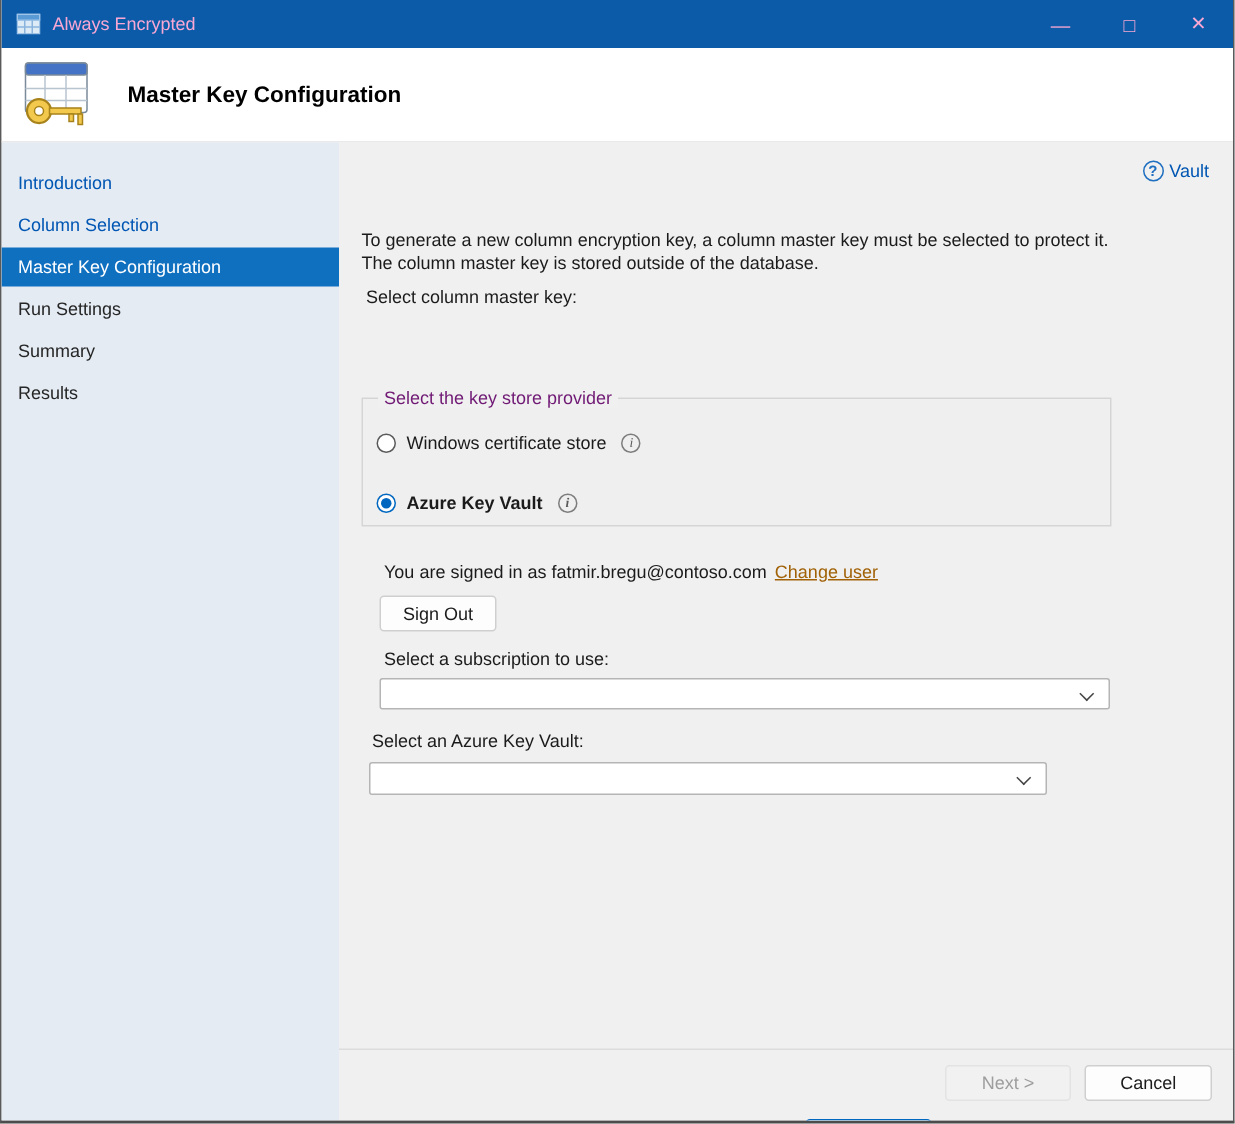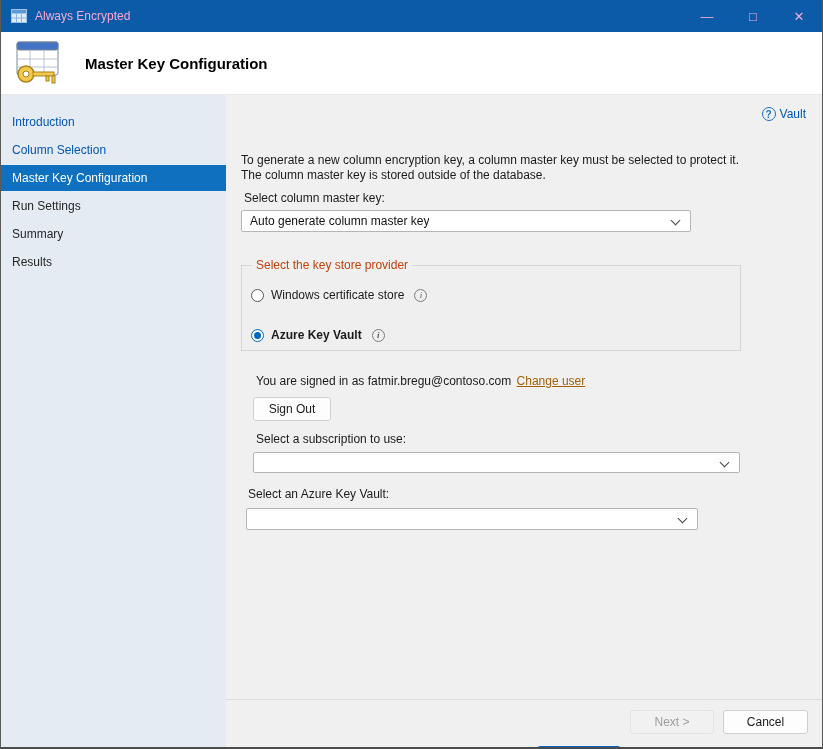--- a/index.html
+++ b/index.html
@@ -58,21 +58,21 @@
   .dd2 { left:27px; top:357px; width:487px; height:21px; }
   .dd3 { left:20px; top:413px; width:452px; height:22px; }
   .dd-val { font-size:12px; color:#111; white-space:nowrap; overflow:hidden; }
   .chev { position:absolute; right:11px; top:6px; width:7px; height:7px;
     border-right:1.4px solid #454545; border-bottom:1.4px solid #454545;
     transform:rotate(45deg); }
 
   .groupbox { position:absolute; left:15px; top:170px; width:500px; height:86px;
     border:1px solid #D5D5D5; background:#EFEFEF; }
   .gb-label { position:absolute; top:-8px; left:10px; background:#F0F0F0;
-    padding:0 4px; font-size:12px; color:#c2410c; }
+    padding:0 4px; font-size:12px; color:#701a75; }
   .radio-row { position:absolute; left:9px; display:flex; align-items:center; gap:7px;
     cursor:default; }
   .r1 { top:22px; } .r2 { top:62px;font-weight:bold; }
   .radio { width:13px; height:13px; border-radius:50%; border:1px solid #5A5A5A;
     background:#fff; position:relative; flex:none; }
   .radio.selected { border-color:#0067C0; }
   .radio.selected::after { content:""; position:absolute; left:2px; top:2px;
     width:7px; height:7px; border-radius:50%; background:#0067C0; }
   .info { width:13px; height:13px; border-radius:50%; border:1px solid #7D7D7D;
     color:#5A5A5A; font-size:9px; font-style:italic;
@@ -149,24 +149,20 @@
     <div class="main">
 
       <div class="help">
         <span class="help-q">?</span>
         <span>Vault</span>
       </div>
 
       <div class="intro">To generate a new column encryption key, a column master key must be selected to protect it.  The column master key is stored outside of the database.</div>
 
       <div class="lbl lbl-mk">Select column master key:</div>
-      <div class="dropdown dd1">
-        <span class="dd-val">Auto generate column master key</span>
-        <span class="chev"></span>
-      </div>
 
       <div class="groupbox">
         <span class="gb-label">Select the key store provider</span>
         <div class="radio-row r1">
           <span class="radio"></span>
           <span>Windows certificate store</span>
           <span class="info">i</span>
         </div>
         <div class="radio-row r2">
           <span class="radio selected"></span>

